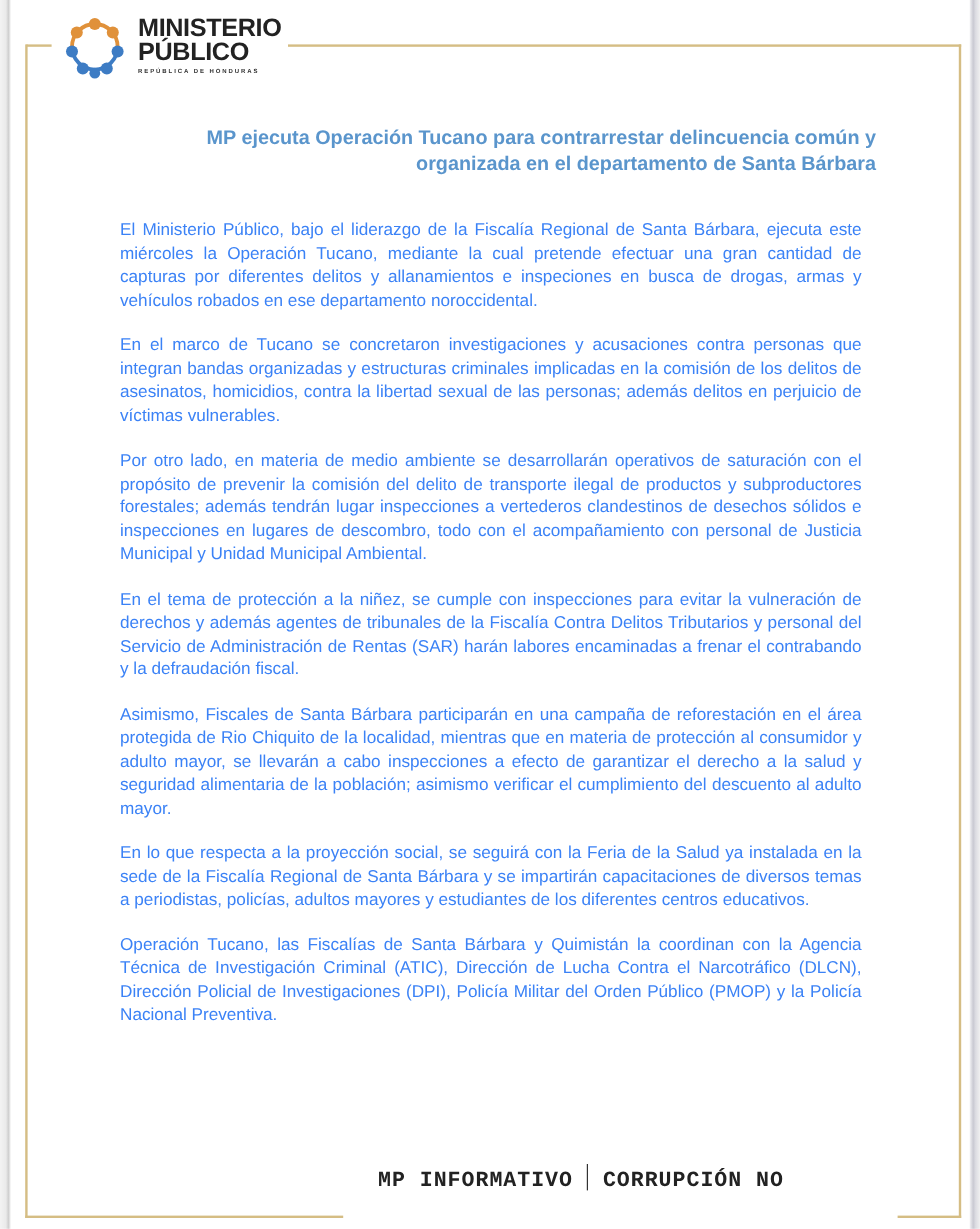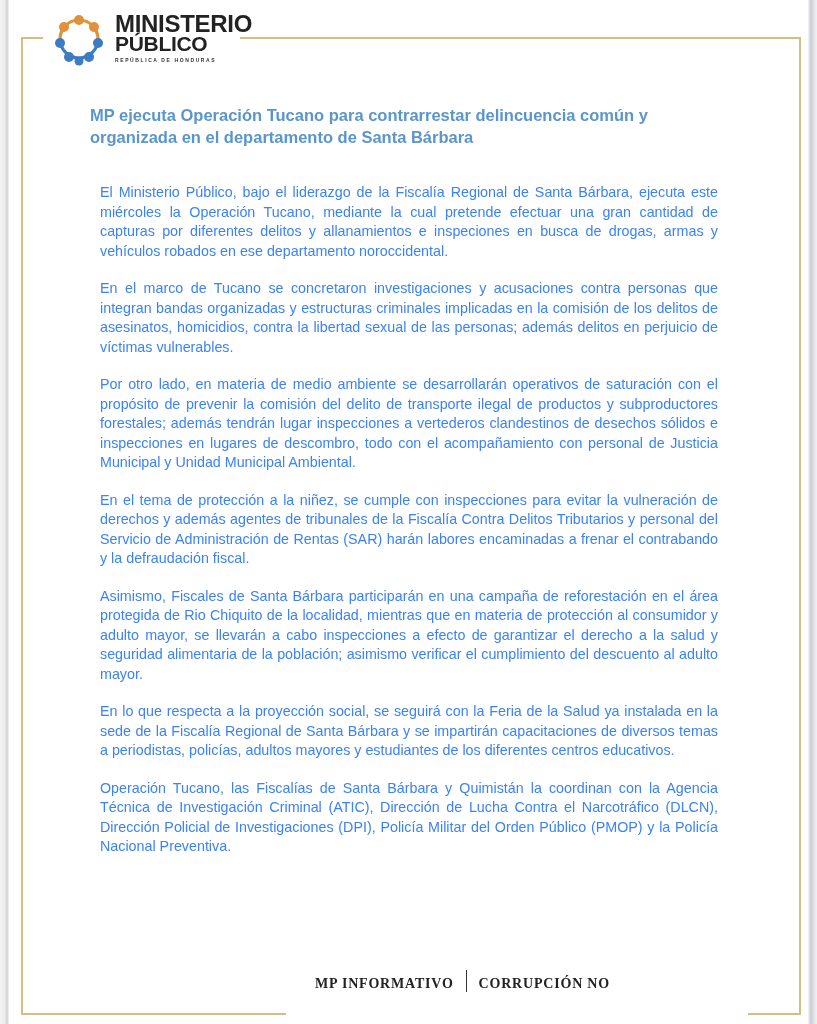--- a/index.html
+++ b/index.html
@@ -17,42 +17,42 @@
   .frame-top-r { left: 240px; top: 37px; width: 561px; height: 2px; }
   .frame-left { left: 21px; top: 37px; width: 2px; height: 978px; }
   .frame-bot-l { left: 21px; top: 1013px; width: 265px; height: 2px; }
   .frame-right { left: 799px; top: 37px; width: 2px; height: 978px; }
   .frame-bot-r { left: 748px; top: 1013px; width: 53px; height: 2px; }
 
   .logo { position: absolute; left: 52px; top: 10px; width: 190px; height: 60px; }
   .logo-mark { position: absolute; left: 0; top: 2px; width: 54px; height: 54px; }
   .logo-line1, .logo-line2 {
     position: absolute; left: 63px; font-weight: bold; color: #222;
-    font-size: 24px; letter-spacing: -0.3px; line-height: 20px;
+    font-size: 21px; letter-spacing: -0.3px; line-height: 20px;
   }
   .logo-line1 { top: 4px; }
   .logo-line2 { top: 24px; font-size: 21px; }
   .logo-sub { position: absolute; left: 63px; top: 47px; font-size: 5px; letter-spacing: 1.6px;
     font-weight: bold; color: #333; white-space: nowrap; }
 
   .title {
     position: absolute; left: 90px; top: 104px; width: 640px;
-    text-align: left; color: #5a95cc; font-weight: bold;
+    text-align: right; color: #5a95cc; font-weight: bold;
     font-size: 16.5px; line-height: 22px;
   }
 
   .body { position: absolute; left: 100px; top: 183px; width: 618px; color: #3b82f6; }
   .body p {
     margin: 0 0 18px 0; font-size: 14.3px; line-height: 19.5px;
     text-align: justify;
   }
 
   .footer {
-    position: absolute; left: 315px; top: 970px; font-size: 14px; font-weight: bold;
-    color: #222; letter-spacing: 0.8px; white-space: nowrap; font-family: Liberation Serif, serif;
+    position: absolute; left: 315px; top: 970px; font-size: 18px; font-weight: bold;
+    color: #222; letter-spacing: 0.8px; white-space: nowrap; font-family: Liberation Mono, monospace;
   }
   .footer .sep { display: inline-block; width: 1px; height: 22px; background: #333;
     vertical-align: -4px; margin: 0 12px; }
 </style>
 </head>
 <body>
 
 <div class="edge-left"></div>
 <div class="edge-right"></div>
 

